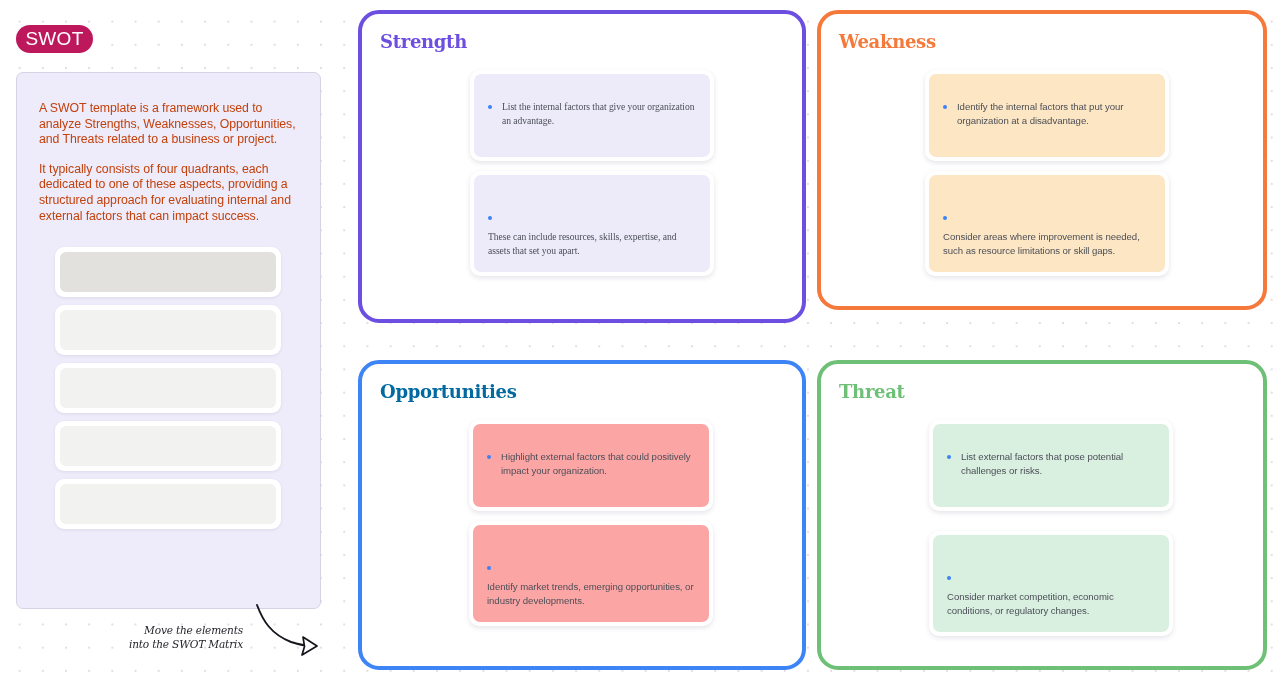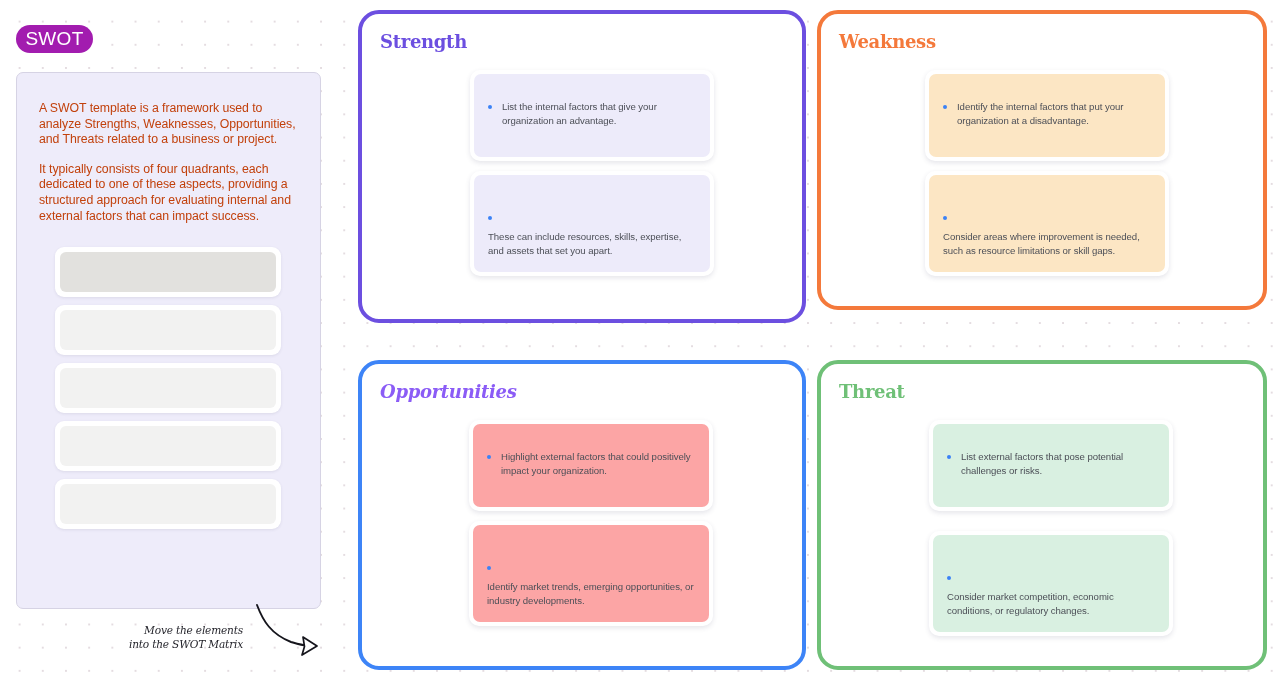--- a/index.html
+++ b/index.html
@@ -27,21 +27,21 @@
     width: 340px;
     height: 685px;
   }
 
   #swot-badge {
     position: absolute;
     left: 16px;
     top: 25px;
     width: 77px;
     height: 28px;
-    background: #a21caf;
+    background: #be185d;
     border-radius: 20px;
     display: flex;
     align-items: center;
     justify-content: center;
     color: #ffffff;
     font-size: 19px;
     letter-spacing: 0.3px;
   }
 
   #sidebar-panel {
@@ -128,34 +128,34 @@
     position: absolute;
     left: 18px;
     top: 17px;
     font-family: "DejaVu Serif", serif;
     font-weight: bold;
     font-size: 18px;
     letter-spacing: -0.3px;
   }
   #quad-strength      .quad-title { color: #6c4fe0; }
   #quad-weakness      .quad-title { color: #f4793b; }
-  #quad-opportunities .quad-title { color: #8b5cf6; font-style: italic; }
+  #quad-opportunities .quad-title { color: #0369a1; }
   #quad-threat        .quad-title { color: #6fc077; }
 
   .note-list {
     position: absolute;
     left: 0;
     right: 0;
     top: 56px;
     display: flex;
     flex-direction: column;
     align-items: center;
     gap: 10px;
   }
-  #quad-strength      .note-list { padding-left: 20px; }
+  #quad-strength      .note-list { padding-left: 20px; font-family: Liberation Serif, serif; }
   #quad-opportunities .note-list { padding-left: 18px; }
   #quad-weakness      .note-list { padding-left: 10px; }
   #quad-threat        .note-list { padding-left: 18px; gap: 20px; }
 
   .note-card {
     width: 244px;
     background: #ffffff;
     border-radius: 10px;
     box-shadow: 0 2px 5px rgba(55,55,90,0.13);
     padding: 4px;

